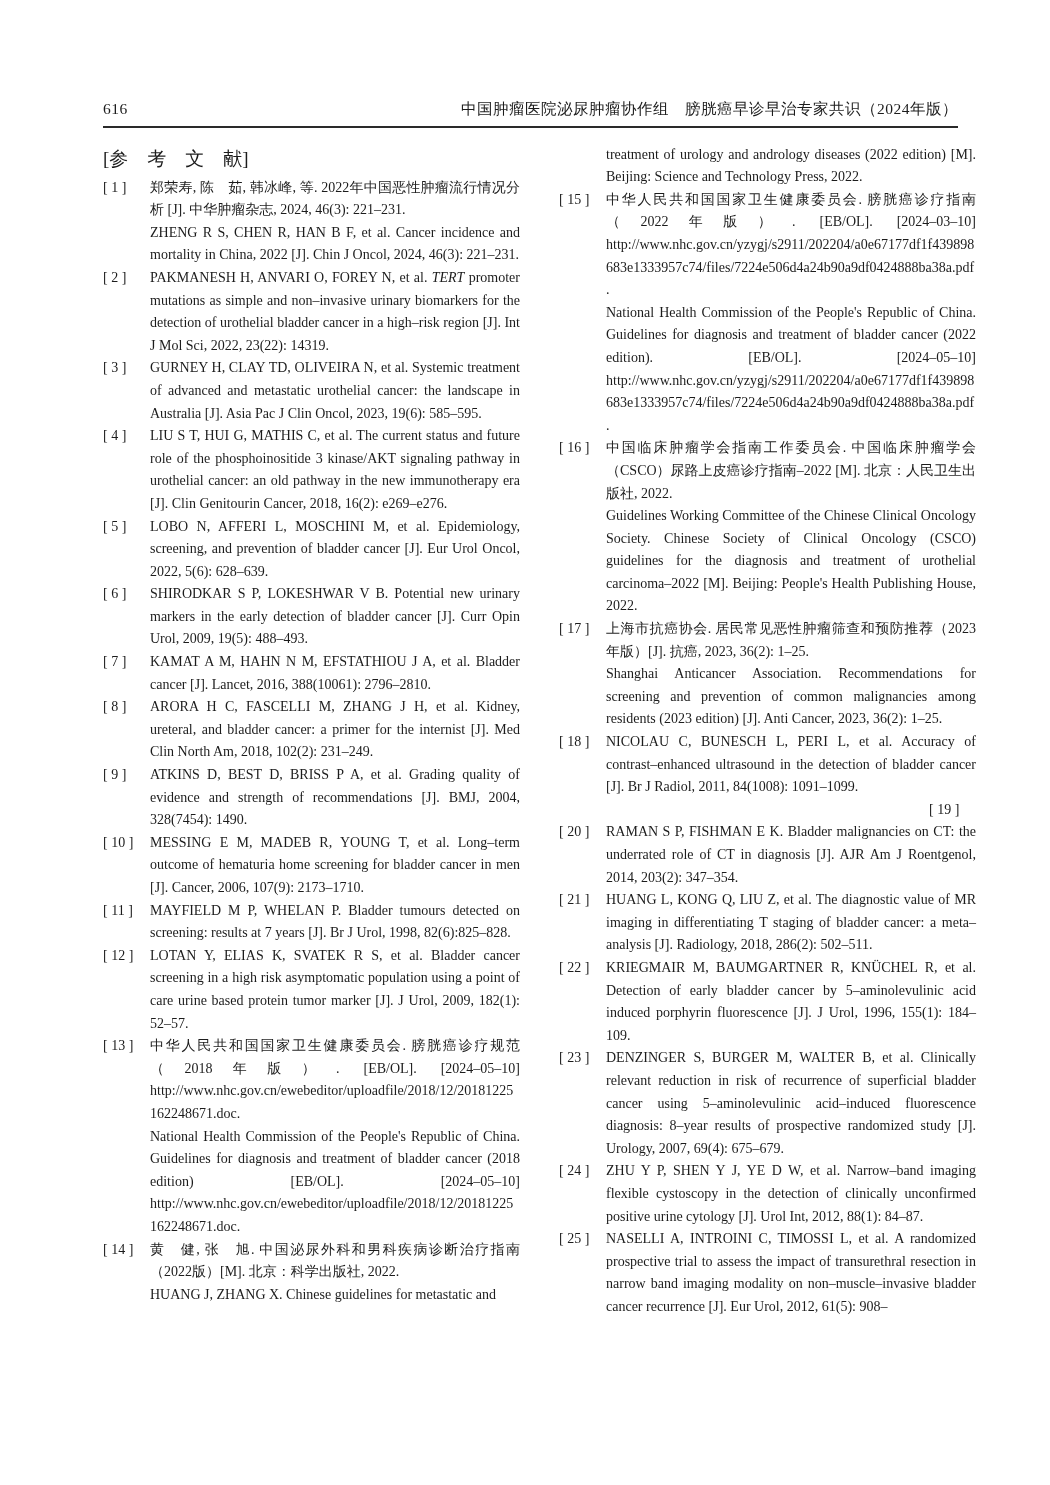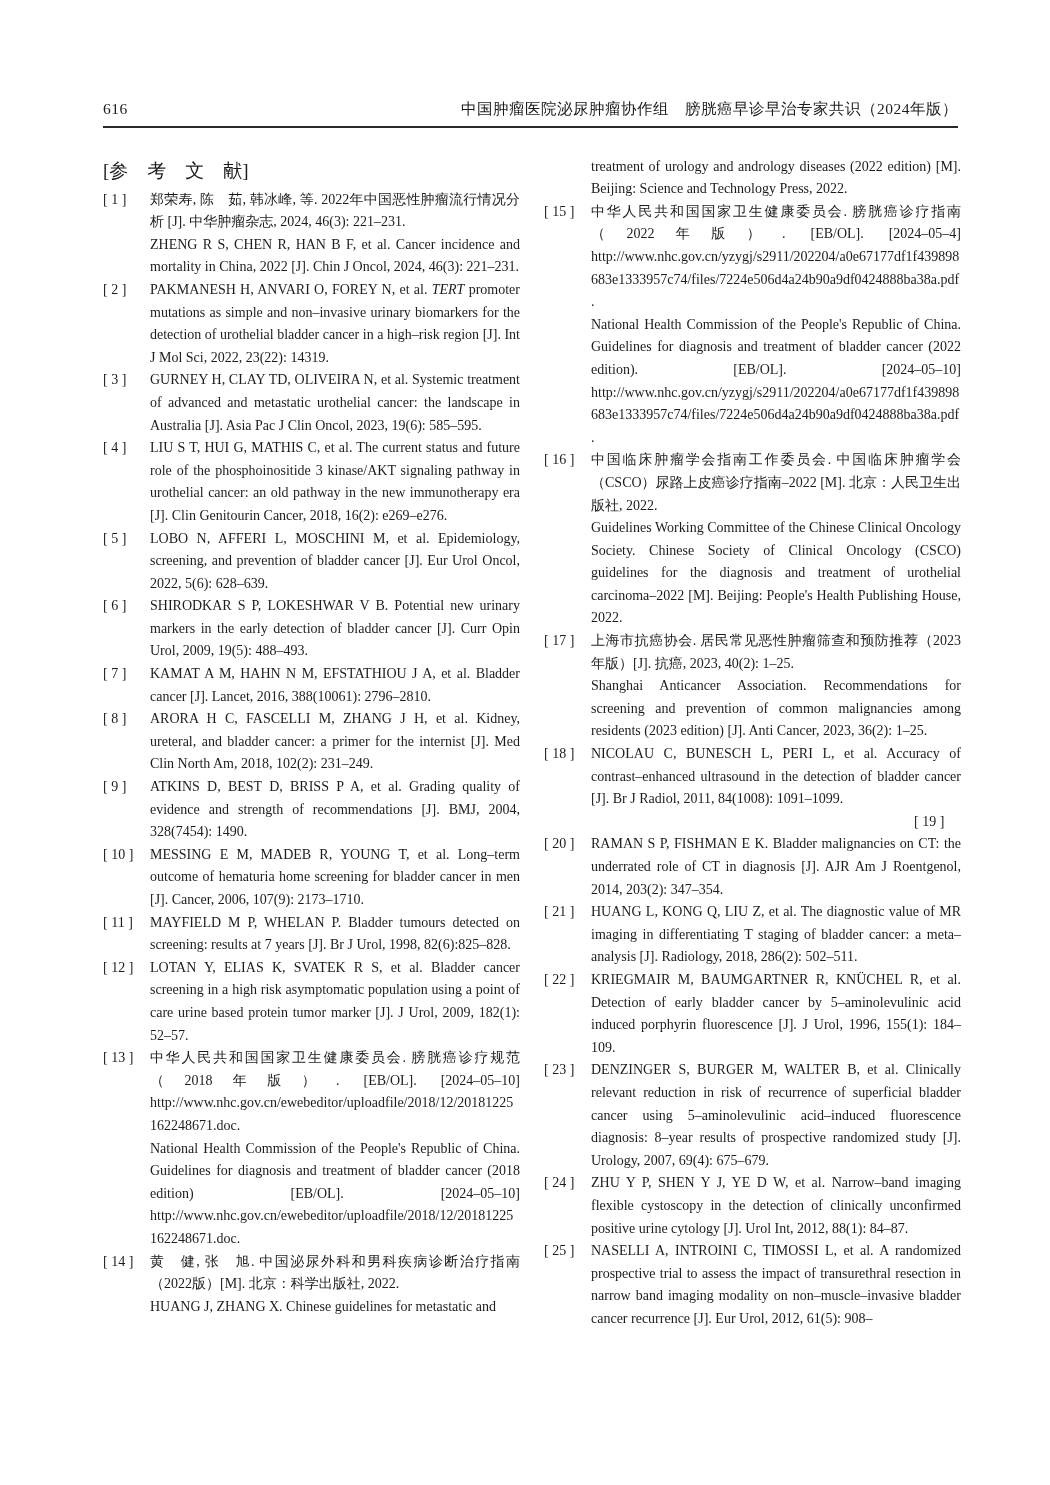--- a/index.html
+++ b/index.html
@@ -31,22 +31,22 @@
     line-height: 1.2;
   }
   .page-number {
     letter-spacing: 0.5px;
   }
   .running-title {
     letter-spacing: 0.5px;
   }
   .columns {
     display: flex;
-    gap: 24px;
-    margin-top: 28px;
+    gap: 39px;
+    margin-top: 16px;
   }
   .col {
     width: 417px;
     flex: 0 0 417px;
     font-size: 14px;
     line-height: 22.6px;
   }
   .section-title {
     font-size: 19px;
     font-weight: normal;
@@ -191,37 +191,37 @@
   <div class="ref">
     <span class="ref-num"></span>
     <div class="ref-body">
             <p>treatment of urology and andrology diseases (2022 edition) [M]. Beijing: Science and Technology Press, 2022.</p>
           </div>
   </div>
 
   <div class="ref">
     <span class="ref-num">[ 15 ]</span>
     <div class="ref-body">
-            <p>中华人民共和国国家卫生健康委员会. 膀胱癌诊疗指南（2022年版）. [EB/OL]. [2024–05–4] http://www.nhc.gov.cn/yzygj/s2911/202204/a0e67177df1f439898683e1333957c74/files/7224e506d4a24b90a9df0424888ba38a.pdf.</p>
+            <p>中华人民共和国国家卫生健康委员会. 膀胱癌诊疗指南（2022年版）. [EB/OL]. [2024–03–10] http://www.nhc.gov.cn/yzygj/s2911/202204/a0e67177df1f439898683e1333957c74/files/7224e506d4a24b90a9df0424888ba38a.pdf.</p>
             <p>National Health Commission of the People's Republic of China. Guidelines for diagnosis and treatment of bladder cancer (2022 edition). [EB/OL]. [2024–05–10] http://www.nhc.gov.cn/yzygj/s2911/202204/a0e67177df1f439898683e1333957c74/files/7224e506d4a24b90a9df0424888ba38a.pdf.</p>
           </div>
   </div>
 
   <div class="ref">
     <span class="ref-num">[ 16 ]</span>
     <div class="ref-body">
             <p>中国临床肿瘤学会指南工作委员会. 中国临床肿瘤学会（CSCO）尿路上皮癌诊疗指南–2022 [M]. 北京：人民卫生出版社, 2022.</p>
             <p>Guidelines Working Committee of the Chinese Clinical Oncology Society. Chinese Society of Clinical Oncology (CSCO) guidelines for the diagnosis and treatment of urothelial carcinoma–2022 [M]. Beijing: People's Health Publishing House, 2022.</p>
           </div>
   </div>
 
   <div class="ref">
     <span class="ref-num">[ 17 ]</span>
     <div class="ref-body">
-            <p>上海市抗癌协会. 居民常见恶性肿瘤筛查和预防推荐（2023年版）[J]. 抗癌, 2023, 40(2): 1–25.</p>
+            <p>上海市抗癌协会. 居民常见恶性肿瘤筛查和预防推荐（2023年版）[J]. 抗癌, 2023, 36(2): 1–25.</p>
             <p>Shanghai Anticancer Association. Recommendations for screening and prevention of common malignancies among residents (2023 edition) [J]. Anti Cancer, 2023, 36(2): 1–25.</p>
           </div>
   </div>
 
   <div class="ref">
     <span class="ref-num">[ 18 ]</span>
     <div class="ref-body">
             <p>NICOLAU C, BUNESCH L, PERI L, et al. Accuracy of contrast–enhanced ultrasound in the detection of bladder cancer [J]. Br J Radiol, 2011, 84(1008): 1091–1099.</p>
           </div>
   </div>

